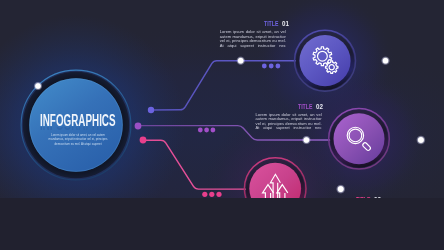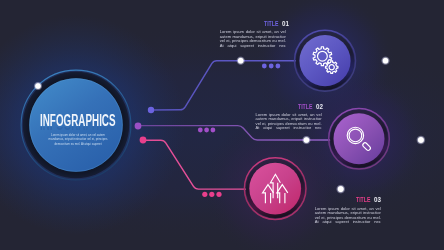--- a/index.html
+++ b/index.html
@@ -1,18 +1,18 @@
 <!DOCTYPE html>
 <html><head>
 <meta charset="utf-8">
 <style>
   html,body{margin:0;padding:0;background:#21212f;}
   body{width:444px;height:250px;overflow:hidden;
        font-family:"Liberation Sans",sans-serif;}
-  #stage{position:relative;width:444px;height:250px;overflow:hidden;background:#21212f;}
+  #stage{position:relative;width:444px;height:198px;overflow:hidden;background:#21212f;}
   svg.layer{position:absolute;left:0;top:0;}
   .txtblk{position:absolute;color:#cfd0de;font-size:4.1px;line-height:4.6px;
           text-align:justify;font-weight:400;}
   .txtblk::after{content:"";display:inline-block;width:100%;}
   .ttl{position:absolute;font-weight:bold;font-size:6.5px;
        white-space:nowrap;line-height:6.5px;}
   .ttl .w{display:inline-block;transform:scaleX(0.8);transform-origin:left center;}
   .ttl .num{color:#e9eaf2;display:inline-block;transform:scaleX(0.96);transform-origin:left center;}
   #maintitle{position:absolute;font-weight:bold;font-size:15.6px;color:#f0f5fb;
        white-space:nowrap;transform:scaleX(0.632);transform-origin:left top;

